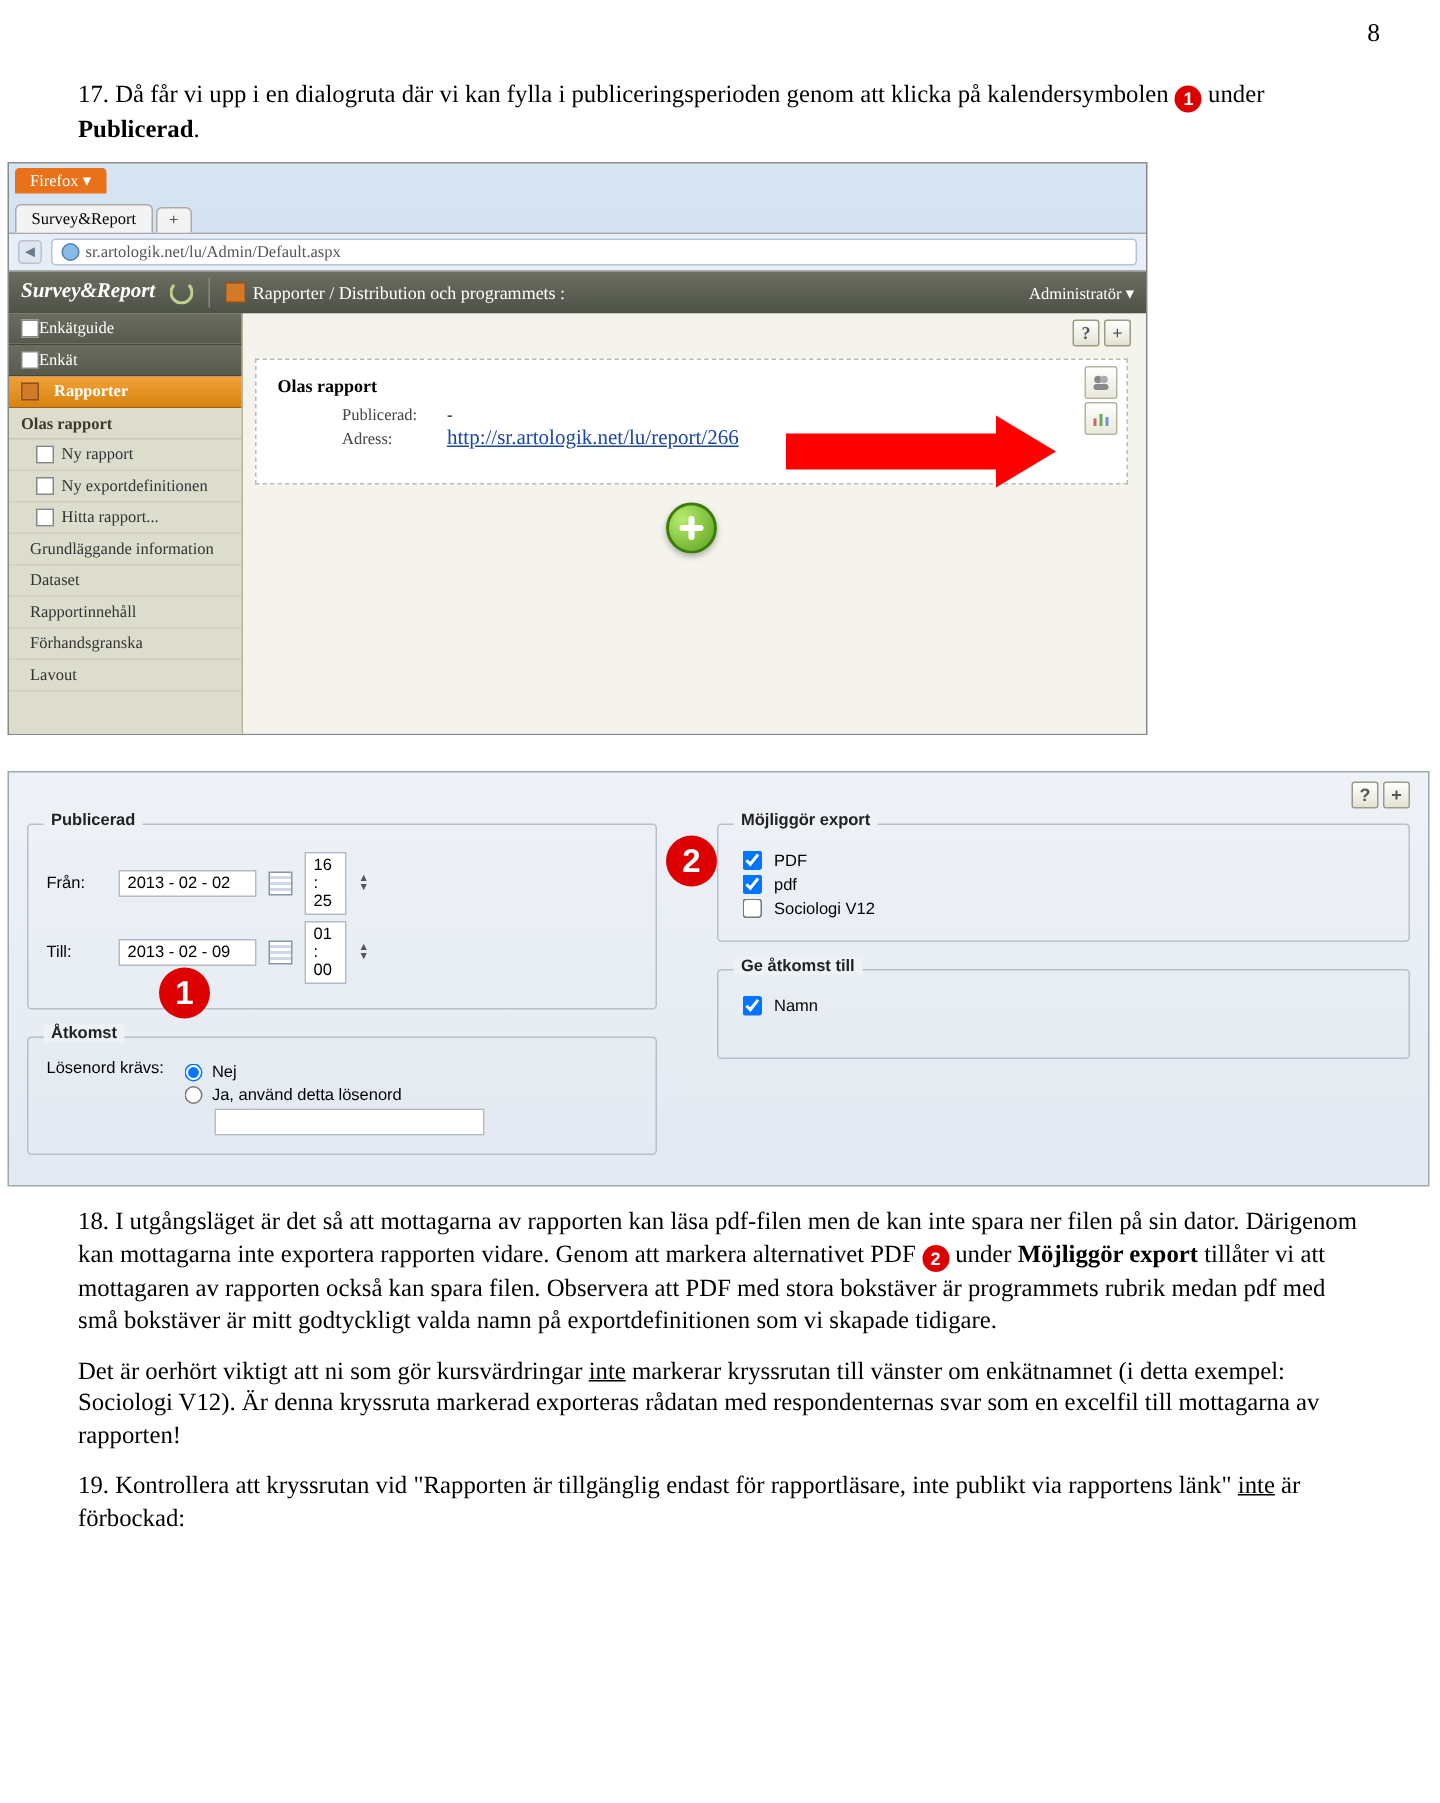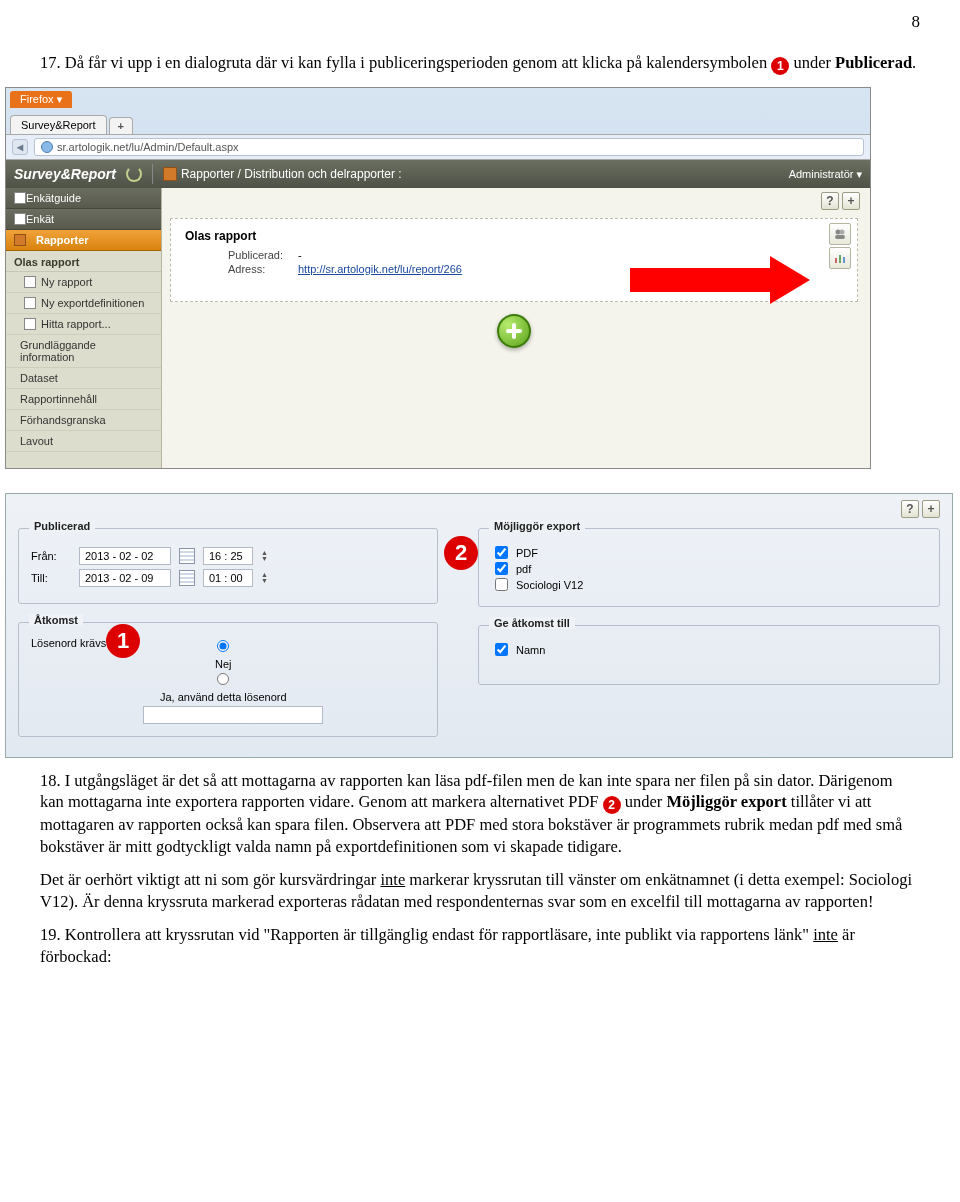--- a/index.html
+++ b/index.html
@@ -1,26 +1,26 @@
 <!DOCTYPE html>
 <html><head>
 <meta charset="utf-8">
 <style>
   * { box-sizing: border-box; margin: 0; padding: 0; }
   body { font-family: "Times New Roman", serif; font-size: 16px; background: #fff; width: 960px; }
   .page { padding: 0 40px 30px 40px; position: relative;}
   .page-number { text-align: right; font-size: 17px; padding: 12px 40px 8px 0;}
-  .body-text { font-size: 16.5px; line-height: 1.3; margin: 12px 0; }
+  .body-text { font-size: 16.5px; line-height: 1.3; margin: 12px 12px; }
   .body-text b { font-weight: bold; }
   .body-text u { text-decoration: underline; }
   .bullet { display: inline-block; width: 22px; height: 22px; border-radius: 50%; background: #d00; color: #fff; font-weight: bold; text-align: center; line-height: 22px; font-family: Arial, sans-serif; font-size: 14px; vertical-align: middle;}
   .bullet.small { width: 18px; height: 18px; line-height: 18px; font-size: 12px; vertical-align: -2px;}
 
   
-  .browser { border: 1px solid #8a8a8a; background: linear-gradient(#d7e4f2,#c6d7eb); font-family: Liberation Sans, sans-serif; font-size: 11px; width: 866px; margin-left:-35px; position: relative;}
+  .browser { border: 1px solid #8a8a8a; background: linear-gradient(#d7e4f2,#c6d7eb); font-family: Liberation Serif, serif; font-size: 11px; width: 760px; margin-left:-35px; position: relative;}
   .ff-btn { display:inline-block; background:#e9711a; color:#fff; padding:2px 10px; border-radius:3px 3px 0 0; font-size:11px; margin:3px 0 0 4px;}
   .tab-row { display:flex; align-items:flex-end; height:26px; padding-left:4px;}
   .browser-tab { background:#f3f3f3; border:1px solid #aaa; border-bottom:none; border-radius:4px 4px 0 0; padding:3px 10px; font-size:11px; margin-right:2px;}
   .browser-tab.plus{ padding:2px 8px; font-weight:bold; color:#555;}
   .addr-row{ display:flex; align-items:center; background:#e8eef7; border-top:1px solid #aaa; border-bottom:1px solid #aaa; padding:3px 6px; gap:6px;}
   .nav-arrow{ width:16px; height:16px; border-radius:3px; background:#dfe6f0; border:1px solid #b6c3d4; display:flex; align-items:center; justify-content:center; color:#6b7a8e; font-size:11px;}
   .url-box{ flex:1; background:#fff; border:1px solid #b6c3d4; border-radius:3px; padding:2px 6px; font-size:11px; color:#555; display:flex; align-items:center; gap:4px;}
   .globe{ width:12px;height:12px;border-radius:50%;background:#89b9e6;border:1px solid #4f7fb0;}
 
   
@@ -40,47 +40,47 @@
   .sb-item{ padding:4px 8px 4px 18px; border-bottom:1px solid #cfcfbd; display:flex; align-items:flex-start; gap:5px;}
   .mini-ic{ width:12px;height:12px;border:1px solid #888;background:#fff;}
   .sb-sub{ padding:4px 8px 4px 14px; border-bottom:1px solid #cfcfbd;}
   .main{ flex:1; background:#f4f4ec; position:relative; padding:8px 12px 12px 8px;}
   .help-row{ position:absolute; top:4px; right:10px; display:flex; gap:3px;}
   .help-btn{ width:18px;height:18px;border:1px solid #9c9c85;background:linear-gradient(#fff,#e3e3d3);border-radius:2px;display:flex;align-items:center;justify-content:center;font-size:12px;color:#555;font-weight:bold;}
   .report-box{ border:1px dashed #bcbcac; background:#fff; padding:10px 14px; margin-top:22px; position:relative; font-size:11px; min-height:84px;}
   .report-title{ font-weight:bold; font-size:12px; margin-bottom:6px;}
   .kv{ display:flex; gap:6px; margin:2px 0; align-items:center;padding-left:43px;}
   .kv .k{ width:64px; color:#444;}
-  .kv a{ color:#1b48a0; text-decoration:underline; font-size:11px;}
+  .kv a{ color:#1b48a0; text-decoration:underline; font-size:14px;}
   .action-col{ position:absolute; right:6px; top:4px; display:flex; flex-direction:column; gap:2px;}
   .act{ width:22px;height:22px;border:1px solid #b5b5a1;background:linear-gradient(#fff,#e8e8da);border-radius:2px;display:flex;align-items:center;justify-content:center;}
   .red-arrow{ position:absolute; top:168px; right:60px; width:180px; height:48px; z-index:5;}
   .ra-body{ position:absolute; left:0; top:12px; width:140px; height:24px; background:#ff0000;}
   .ra-head{ position:absolute; right:0; top:0; width:0;height:0; border-left:40px solid #ff0000; border-top:24px solid transparent; border-bottom:24px solid transparent;}
   .add-plus{ width:34px;height:34px; border-radius:50%; background:radial-gradient(circle at 30% 30%, #b7ec6f, #5aa21a); border:2px solid #3d7c0c; margin:12px auto 0; display:flex; align-items:center; justify-content:center; box-shadow:0 2px 4px rgba(0,0,0,.3);}
   .add-plus::before{ content:""; width:16px;height:4px;background:#fff;border-radius:2px;position:absolute;}
   .add-plus::after{ content:""; width:4px;height:16px;background:#fff;border-radius:2px;}
   .add-plus{ position:relative;}
 
   
   .panel-wrap{ border:1px solid #9aa; background:linear-gradient(#eef2f7,#e3e9f1); width:948px; margin-left:-35px; font-family:"Segoe UI",Arial,sans-serif; font-size:11px; position:relative; padding:34px 12px 20px;}
   .help-row2{ position:absolute; top:6px; right:12px; display:flex; gap:3px;}
   .panel-grid{ display:flex; gap:40px;}
   .fieldset{ position:relative; border:1px solid #b8bfcc; border-radius:3px; padding:14px 12px 12px; min-height:60px;}
   .legend{ position:absolute; top:-9px; left:10px; background:linear-gradient(#eef2f7,#eef2f7); padding:0 5px; font-weight:bold; font-size:11px; color:#222;}
   .row{ display:flex; align-items:center; gap:8px; margin:4px 0;}
   .lbl{ width:40px;}
   .date-in, .time-in{ border:1px solid #b3bac7; background:#fff; padding:2px 5px; font-size:11px;}
-  .date-in{ width:92px;} .time-in{width:50px;}
+  .date-in{ width:92px;} .time-in{width:28px;}
   .cal-ic{ width:16px;height:16px;border:1px solid #8895ab;background:repeating-linear-gradient(#fff,#fff 2px,#d0d8e6 2px,#d0d8e6 4px);}
   .spin{ display:flex;flex-direction:column;}
   .spin span{ font-size:7px; line-height:6px; color:#555;}
   .chk{ display:flex; align-items:center; gap:8px; margin:3px 0 3px 4px;}
   .chk input{ width:13px; height:13px;}
-  .radio-row{ display:flex; align-items:center; gap:6px; margin:3px 0;flex-direction:column;}
+  .radio-row{ display:flex; align-items:center; gap:6px; margin:3px 0;}
   .radio-row input{ width:12px;height:12px;}
   .radio-row label{ cursor:default;}
   .pw-in{ border:1px solid #b3bac7; background:#fff; width:180px; height:18px; margin-left:20px; margin-top:2px;}
   .left-col{ width:420px; display:flex; flex-direction:column; gap:18px;}
   .right-col{ flex:1; display:flex; flex-direction:column; gap:18px;}
 
   .float-bullet{ position:absolute; width:34px;height:34px;border-radius:50%;background:#d00;color:#fff;font-family:Arial,sans-serif;font-weight:bold;font-size:22px;display:flex;align-items:center;justify-content:center; z-index:10;}
   .fb1{ top:130px; left:100px;}
   .fb2{ top:42px; left:438px;}
 </style>
@@ -109,21 +109,21 @@
       <div class="url-box">
         <span class="globe"></span>
         <span>sr.artologik.net/lu/Admin/Default.aspx</span>
       </div>
     </div>
     <div class="app-toolbar">
       <span class="app-logo">Survey&amp;Report</span>
       <span class="refresh"></span>
       <span class="sep"></span>
       <span class="crumb-icon"></span>
-      <span>Rapporter / Distribution och delrapporter :</span>
+      <span>Rapporter / Distribution och programmets :</span>
       <span class="admin">Administratör ▾</span>
     </div>
     <div class="app-body">
       <div class="sidebar">
         <div class="sb-dark">
             <span class="mini-ic"></span>
             <span>Enkätguide</span>
           </div>
         <div class="sb-dark">
             <span class="mini-ic"></span>

